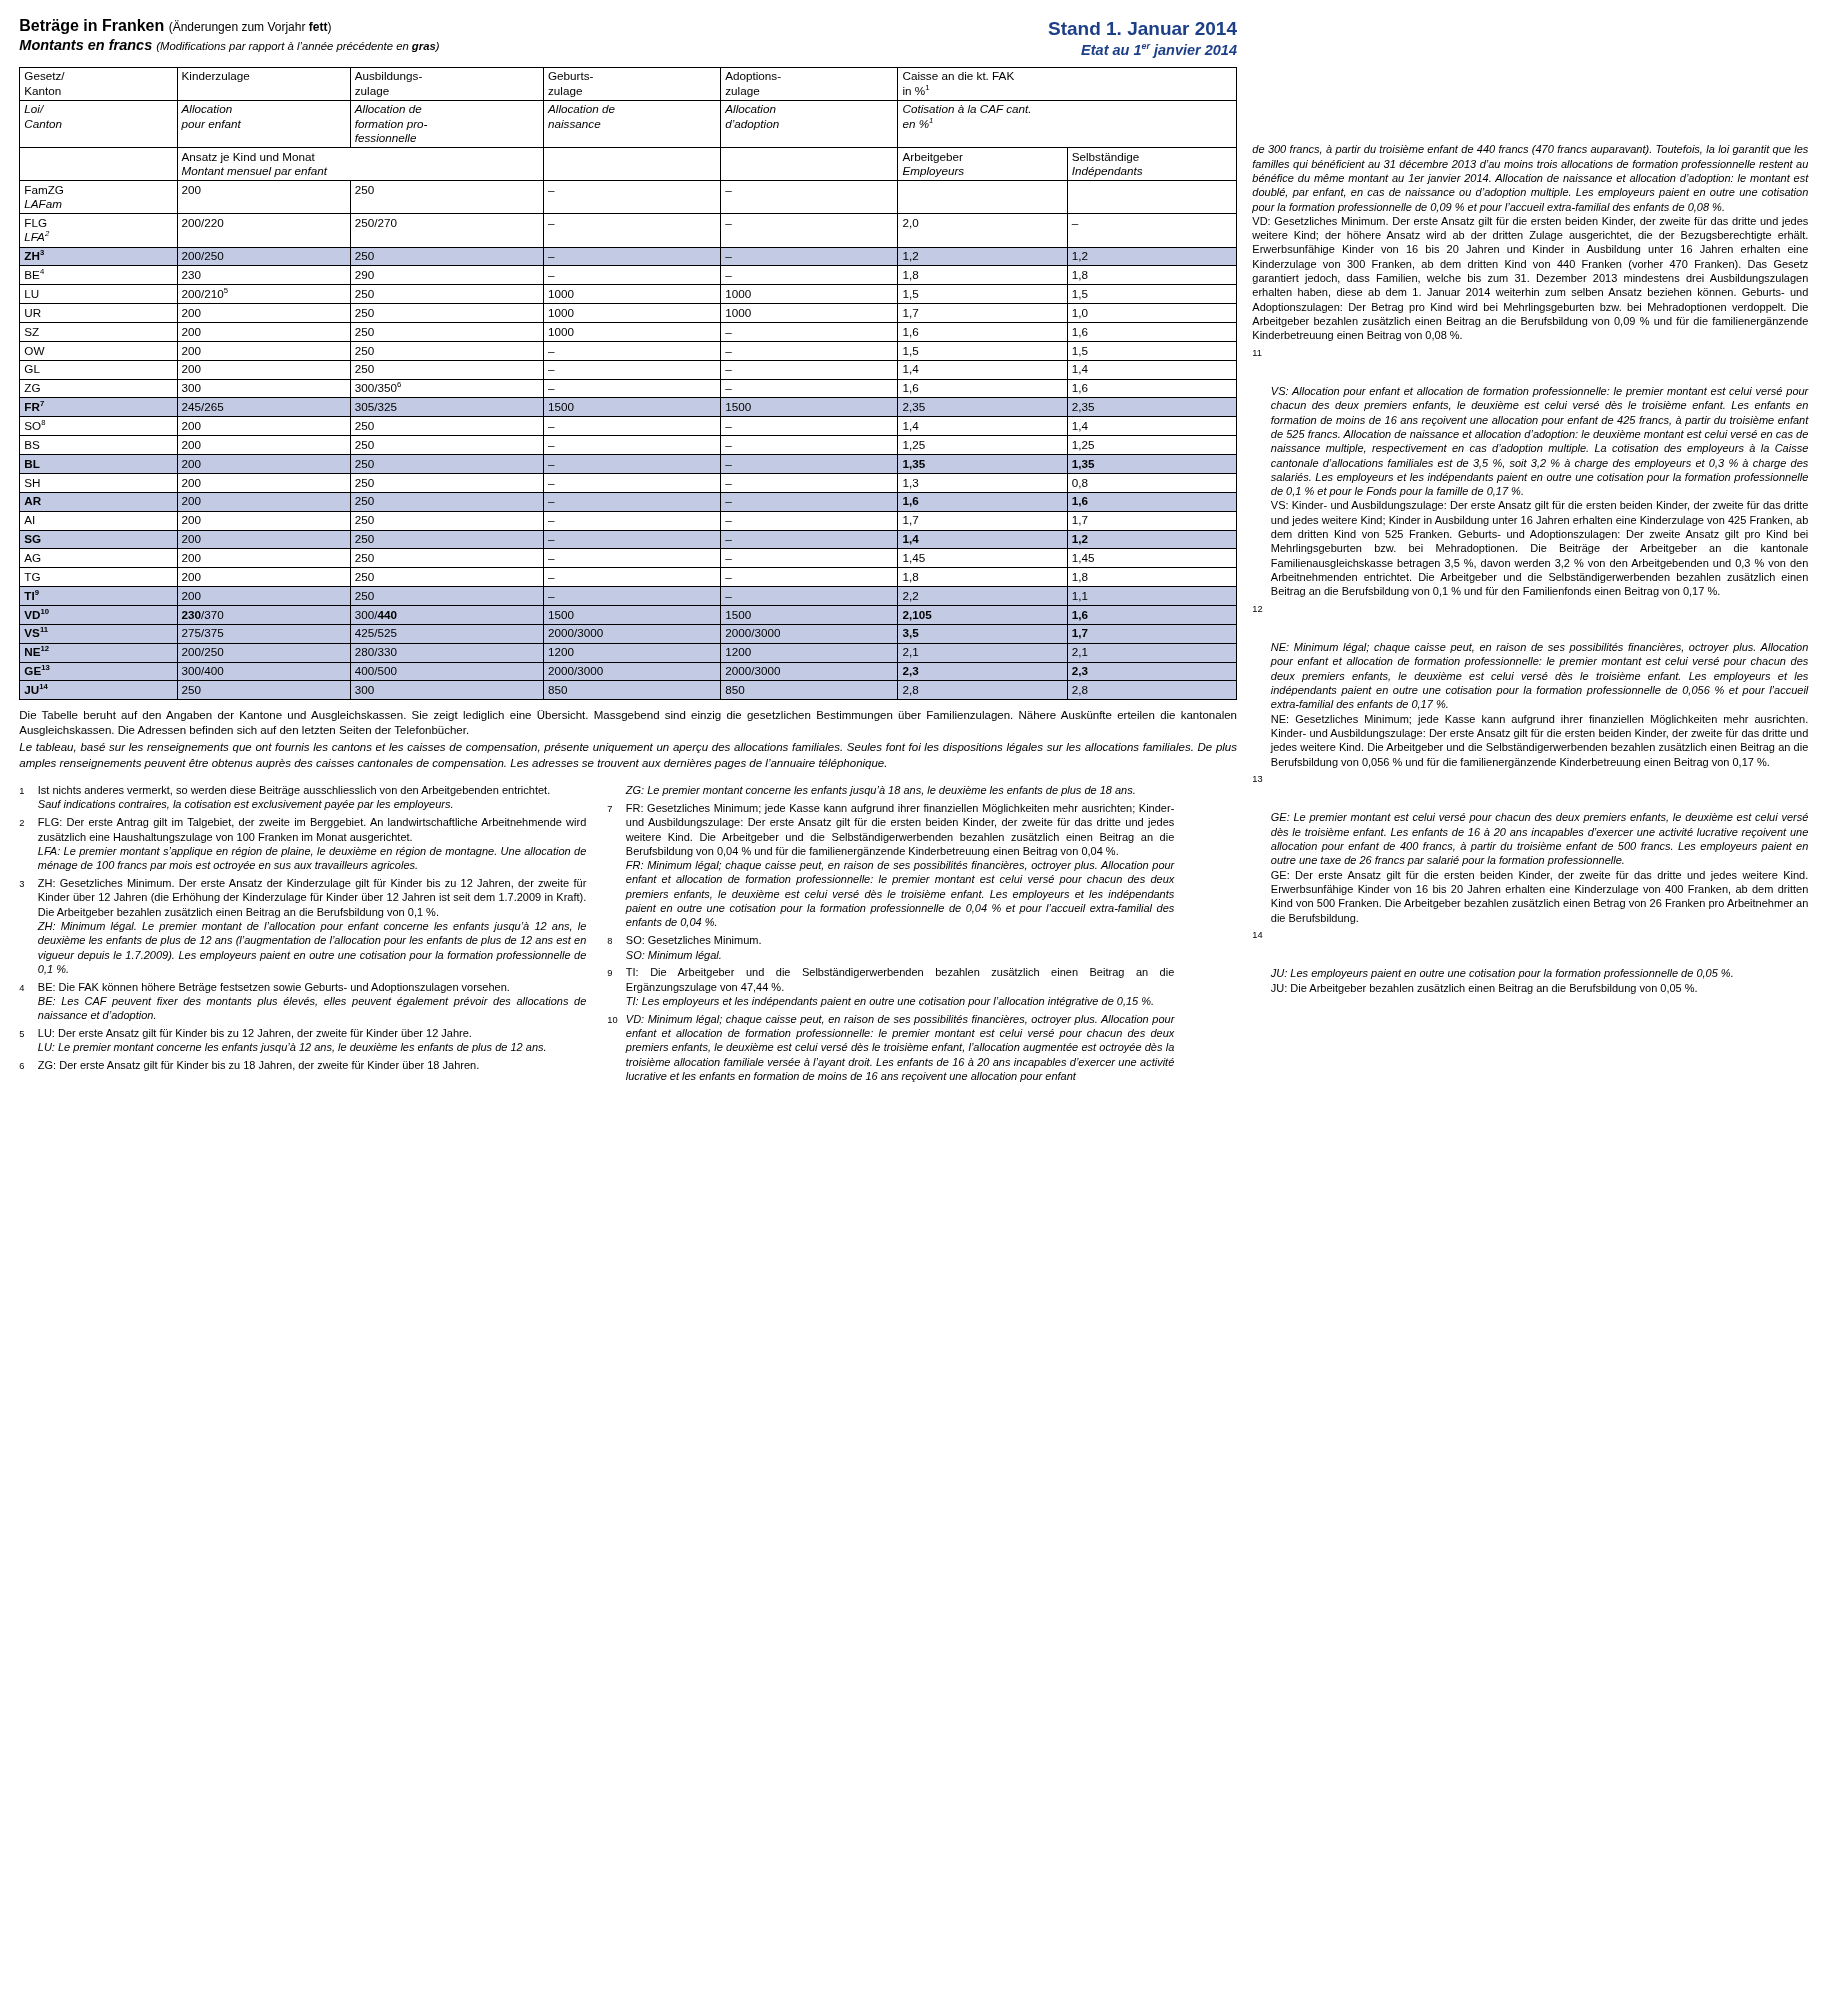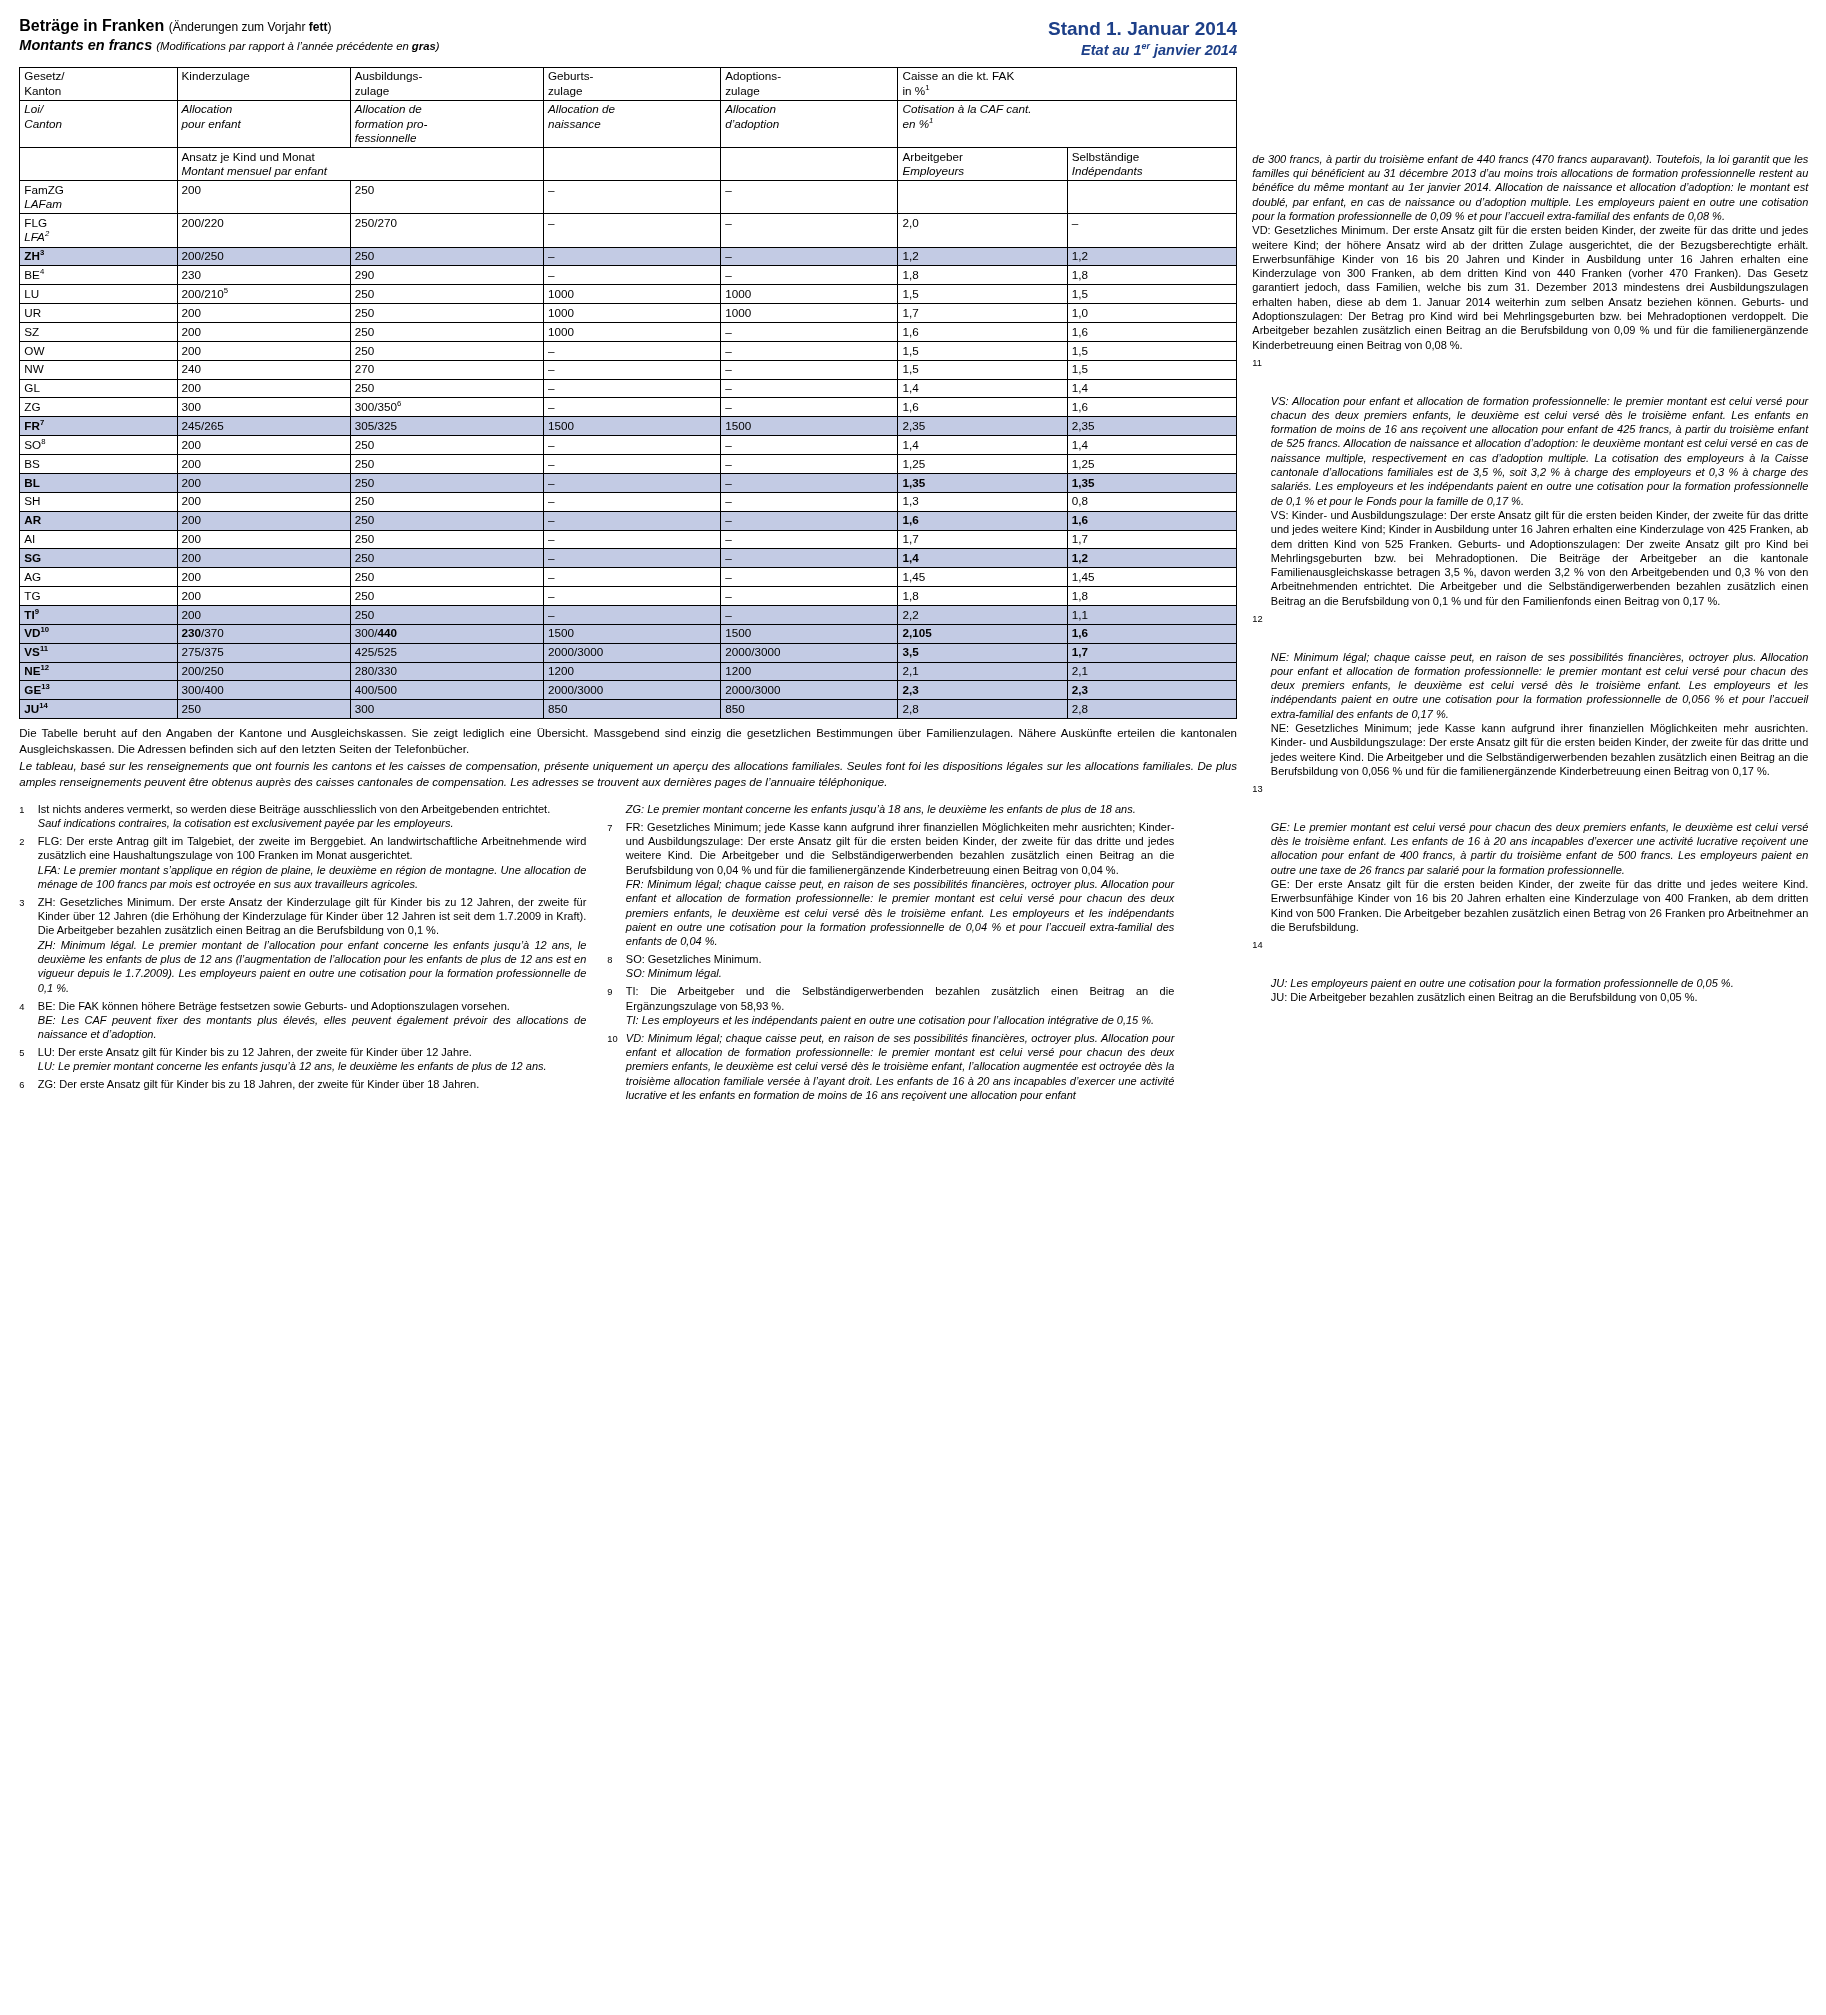--- a/index.html
+++ b/index.html
@@ -380,31 +380,20 @@
               </td>
               <td>200</td>
               <td>250</td>
               <td>–</td>
               <td>–</td>
               <td>1,5</td>
               <td>1,5</td>
             </tr>
             <tr class="rowline">
               <td>
-                <div class="row-de">NW</div>
-              </td>
-              <td>240</td>
-              <td>270</td>
-              <td>–</td>
-              <td>–</td>
-              <td>1,5</td>
-              <td>1,5</td>
-            </tr>
-            <tr class="rowline">
-              <td>
                 <div class="row-de">GL</div>
               </td>
               <td>200</td>
               <td>250</td>
               <td>–</td>
               <td>–</td>
               <td>1,4</td>
               <td>1,4</td>
             </tr>
             <tr class="rowline">
@@ -663,21 +652,21 @@
             <div class="fn-item">
               <div class="fn-num">8</div>
               <div class="fn-body">
                 <span class="de">SO: Gesetzliches Minimum.</span>
                 <span class="it">SO: Minimum légal.</span>
               </div>
             </div>
             <div class="fn-item">
               <div class="fn-num">9</div>
               <div class="fn-body">
-                <span class="de">TI: Die Arbeitgeber und die Selbständigerwerbenden bezahlen zusätzlich einen Beitrag an die Ergänzungszulage von 58,93 %.</span>
+                <span class="de">TI: Die Arbeitgeber und die Selbständigerwerbenden bezahlen zusätzlich einen Beitrag an die Ergänzungszulage von 47,44 %.</span>
                 <span class="it">TI: Les employeurs et les indépendants paient en outre une cotisation pour l’allocation intégrative de 0,15 %.</span>
               </div>
             </div>
             <div class="fn-item">
               <div class="fn-num">10</div>
               <div class="fn-body">
                 <span class="it">VD: Minimum légal; chaque caisse peut, en raison de ses possibilités financières, octroyer plus. Allocation pour enfant et allocation de formation professionnelle: le premier montant est celui versé pour chacun des deux premiers enfants, le deuxième est celui versé dès le troisième enfant, l’allocation augmentée est octroyée dès la troisième allocation familiale versée à l’ayant droit. Les enfants de 16 à 20 ans incapables d’exercer une activité lucrative et les enfants en formation de moins de 16 ans reçoivent une allocation pour enfant</span>
               </div>
             </div>
           </div>

